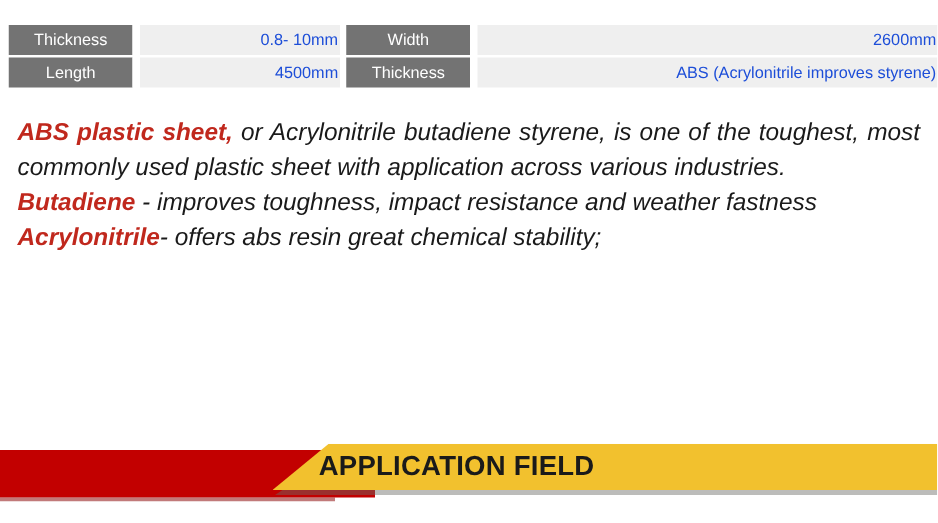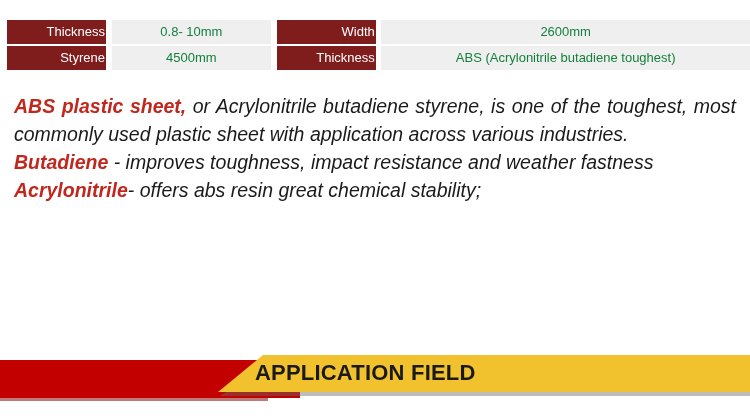--- a/index.html
+++ b/index.html
@@ -21,36 +21,36 @@
     left: 7px;
     top: 18px;
     width: 743px;
     border-collapse: separate;
     border-spacing: 0 2px;
   }
   .spec-row {
     height: 22px;
   }
   .cell-label {
-    background: #7f1d1d;
+    background: #737373;
     color: #ffffff;
     font-size: 13px;
-    text-align: right;
+    text-align: center;
     vertical-align: middle;
     height: 22px;
     line-height: 22px;
     white-space: nowrap;
   }
   .cell-label.c1 { width: 100px; }
   .cell-label.c3 { width: 100px; }
   .cell-value {
     background: #efefef;
-    color: #15803d;
+    color: #1d4ed8;
     font-size: 13px;
-    text-align: center;
+    text-align: right;
     vertical-align: middle;
     height: 22px;
     line-height: 22px;
     white-space: nowrap;
   }
   .cell-value.c2 { width: 165px; }
   .cell-value.c4 { width: 378px; }
   .cell-spacer { width: 6px; background: #ffffff; padding: 0; }
 
   
@@ -150,27 +150,27 @@
     <tr class="spec-row">
       <td class="cell-label c1">Thickness</td>
       <td class="cell-spacer"></td>
       <td class="cell-value c2">0.8- 10mm</td>
       <td class="cell-spacer"></td>
       <td class="cell-label c3">Width</td>
       <td class="cell-spacer"></td>
       <td class="cell-value c4">2600mm</td>
     </tr>
     <tr class="spec-row">
-      <td class="cell-label c1">Styrene</td>
+      <td class="cell-label c1">Length</td>
       <td class="cell-spacer"></td>
       <td class="cell-value c2">4500mm</td>
       <td class="cell-spacer"></td>
       <td class="cell-label c3">Thickness</td>
       <td class="cell-spacer"></td>
-      <td class="cell-value c4">ABS (Acrylonitrile butadiene toughest)</td>
+      <td class="cell-value c4">ABS (Acrylonitrile improves styrene)</td>
     </tr>
   </tbody>
 </table>
 
 <div class="description">
   <p class="para-intro"><span class="kw">ABS plastic sheet,</span><span> or Acrylonitrile butadiene styrene, is one of the toughest, most commonly used plastic sheet with application across various industries.</span></p>
   <p class="line-item"><span class="kw">Butadiene</span> <span>- improves toughness, impact resistance and weather fastness</span></p>
   <p class="line-item"><span class="kw">Acrylonitrile</span><span>- offers abs resin great chemical stability;</span></p>
 </div>
 

